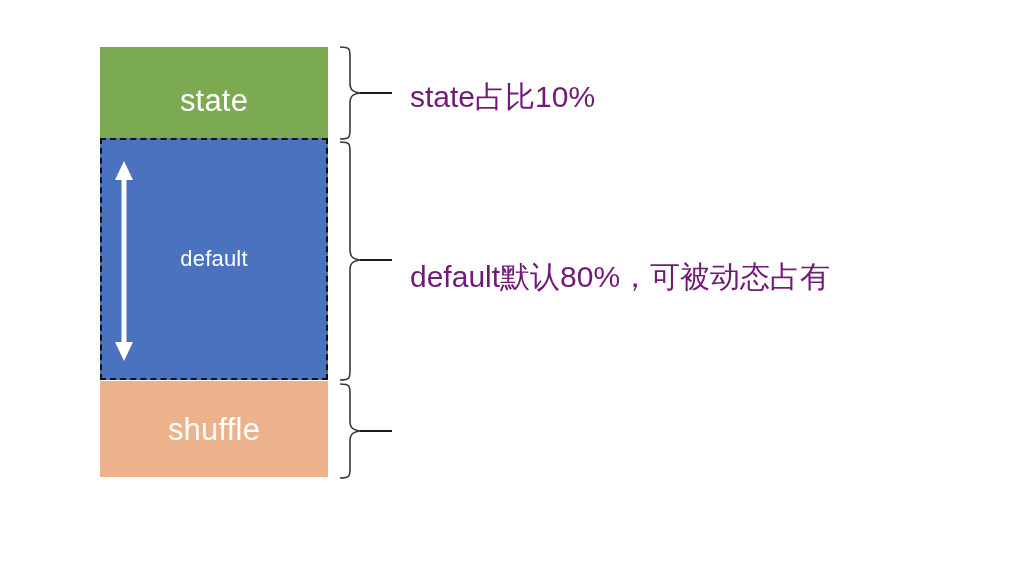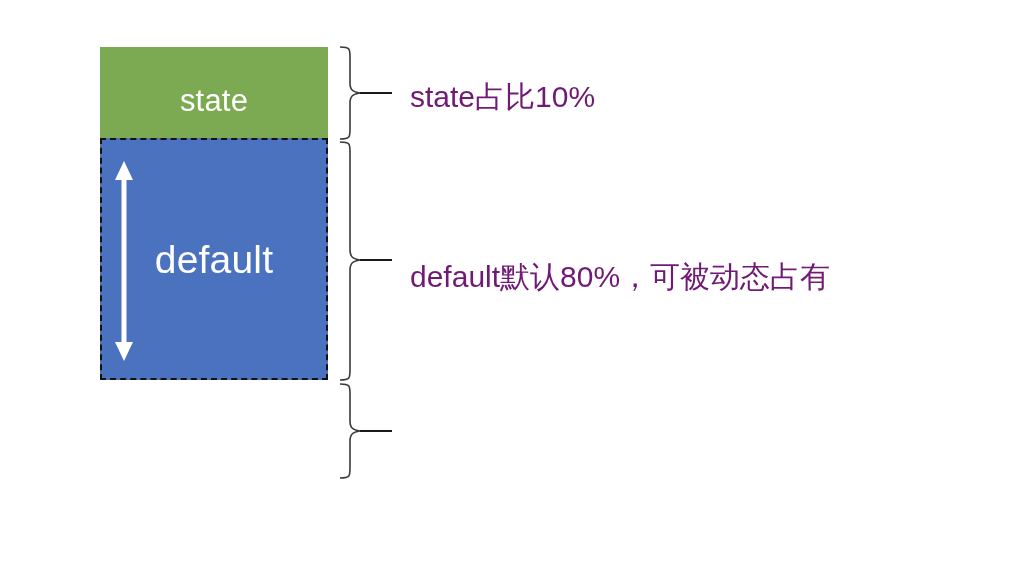--- a/index.html
+++ b/index.html
@@ -42,21 +42,21 @@
     font-size: 31px;
   }
 
   #block-default {
     left: 100px;
     top: 138px;
     width: 228px;
     height: 242px;
     background: #4a72be;
     border: 2px dashed #111111;
-    font-size: 39px;
+    font-size: 22px;
   }
 
   #block-shuffle {
     left: 100px;
     top: 381px;
     width: 228px;
     height: 96px;
     background: #ebb28c;
     font-size: 31px;
   }
@@ -110,20 +110,23 @@
   <div class="bar-block" id="block-default">
     <span class="block-label">default</span>
   </div>
 
   <svg id="default-arrow" viewBox="0 0 28 202">
     <line x1="14" y1="16" x2="14" y2="186" stroke="#ffffff" stroke-width="5"></line>
     <polygon points="14,1 23,20 5,20" fill="#ffffff"></polygon>
     <polygon points="14,201 23,182 5,182" fill="#ffffff"></polygon>
   </svg>
 
+  <div class="bar-block" id="block-shuffle">
+    <span class="block-label">shuffle</span>
+  </div>
 
   <svg class="brace" id="brace-state" viewBox="0 0 62 96" preserveAspectRatio="none">
     <path d="M 4 2 C 14 2, 14 4, 14 12 L 14 38 C 14 45, 17 47, 24 48
              C 17 49, 14 51, 14 58 L 14 84 C 14 92, 14 94, 4 94" fill="none" stroke="#3a3a3a" stroke-width="1.6"></path>
     <line x1="24" y1="48" x2="56" y2="48" stroke="#1a1a1a" stroke-width="2"></line>
   </svg>
 
   <svg class="brace" id="brace-default" viewBox="0 0 62 242" preserveAspectRatio="none">
     <path d="M 4 2 C 14 2, 14 4, 14 12 L 14 110 C 14 117, 17 119, 24 120
              C 17 121, 14 123, 14 130 L 14 230 C 14 238, 14 240, 4 240" fill="none" stroke="#3a3a3a" stroke-width="1.6"></path>

